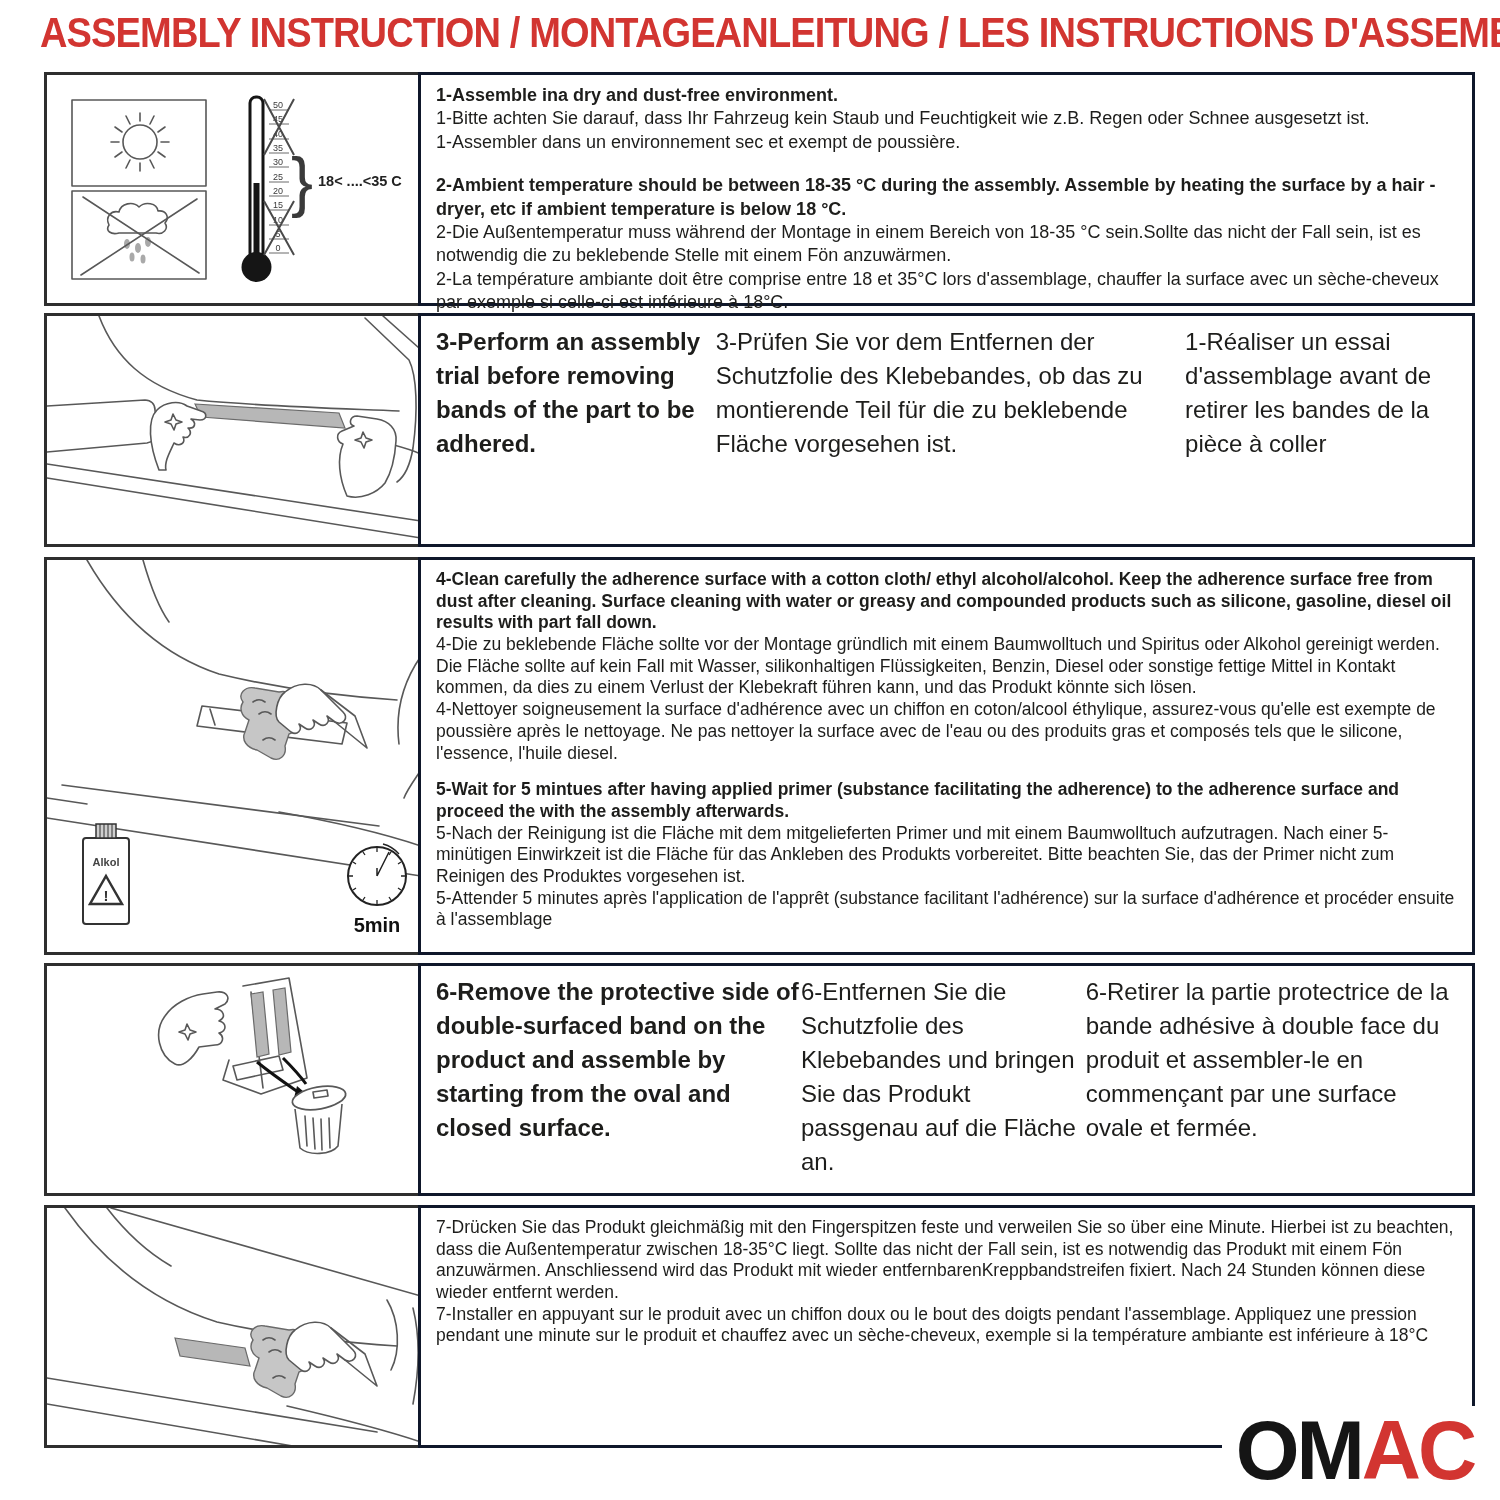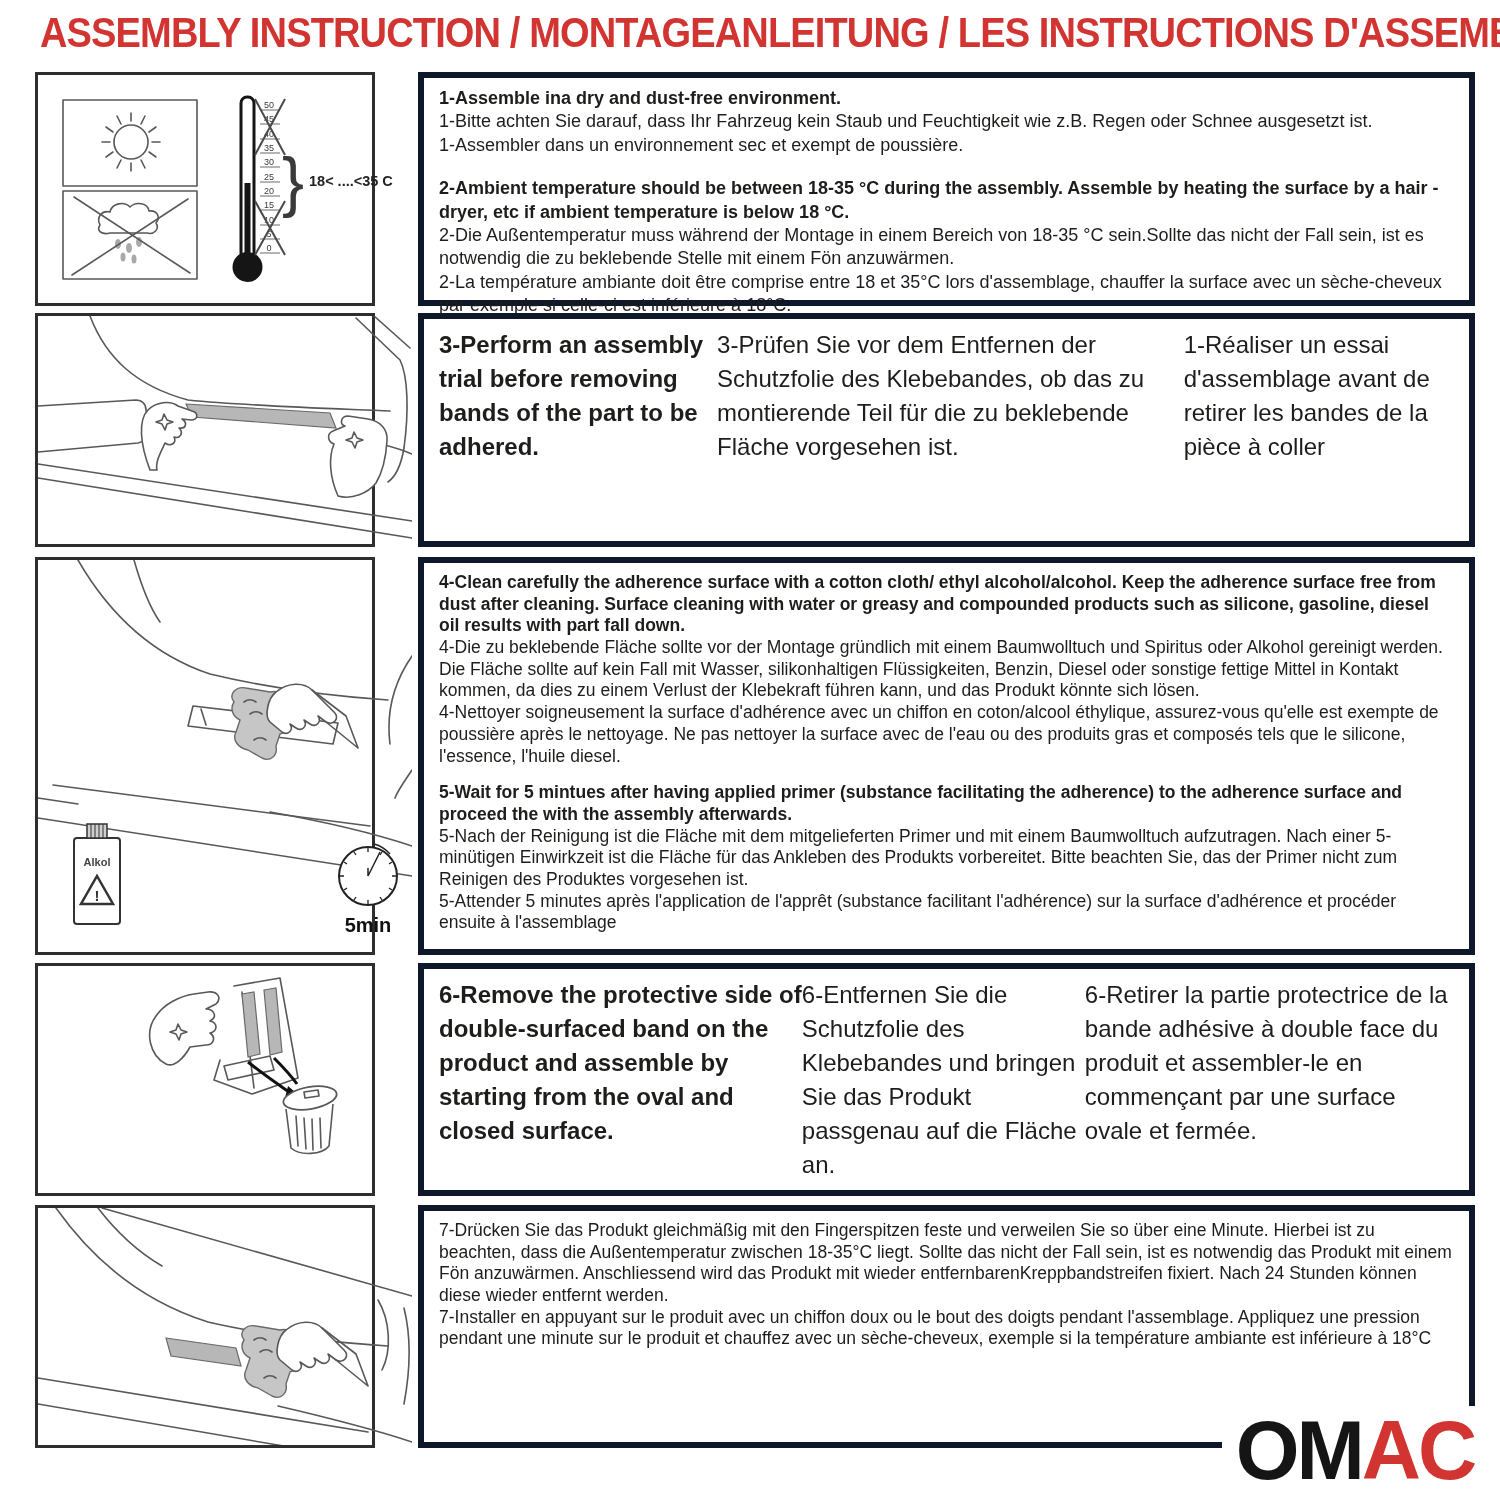--- a/index.html
+++ b/index.html
@@ -1,21 +1,21 @@
 <!DOCTYPE html>
 <html><head>
 <meta charset="utf-8">
 <style>
   html,body{margin:0;padding:0;background:#fff;}
   body{width:1500px;height:1500px;position:relative;font-family:"Liberation Sans",sans-serif;color:#1d1d1b;overflow:hidden;}
   .title{position:absolute;left:40px;top:8px;margin:0;font-size:43px;font-weight:bold;color:#d23531;letter-spacing:-1px;white-space:nowrap;transform:scaleX(0.885);transform-origin:left center;}
   .row{position:absolute;left:0;width:1500px;}
-  .illus{position:absolute;left:35px;top:0;width:340px;height:100%;border:3px solid #2e2e2e;background:#fff;box-sizing:border-box;}
+  .illus{position:absolute;left:44px;top:0;width:380px;height:100%;border:3px solid #2e2e2e;background:#fff;box-sizing:border-box;}
   .illus svg{display:block;}
-  .textbox{position:absolute;left:418px;top:0;width:1057px;height:100%;border:6px solid #0f172a;background:#fff;box-sizing:border-box;padding:9px 15px;}
+  .textbox{position:absolute;left:418px;top:0;width:1057px;height:100%;border:3px solid #0f172a;background:#fff;box-sizing:border-box;padding:9px 15px;}
   .textbox p{margin:0;}
   .b{font-weight:bold;}
   .fs-small p{font-size:18px;line-height:1.3;}
   .fs-mid p{font-size:17.5px;line-height:1.24;}
   .fs-big p{font-size:24px;line-height:1.42;}
   .gap{margin-top:20px !important;}
   .gap-sm{margin-top:15px !important;}
   .center{display:flex;flex-direction:row;justify-content:center;}
   .maxw p{max-width:965px;}
   .line-art{stroke:#585858;stroke-width:1.6;fill:none;stroke-linecap:round;stroke-linejoin:round;}

